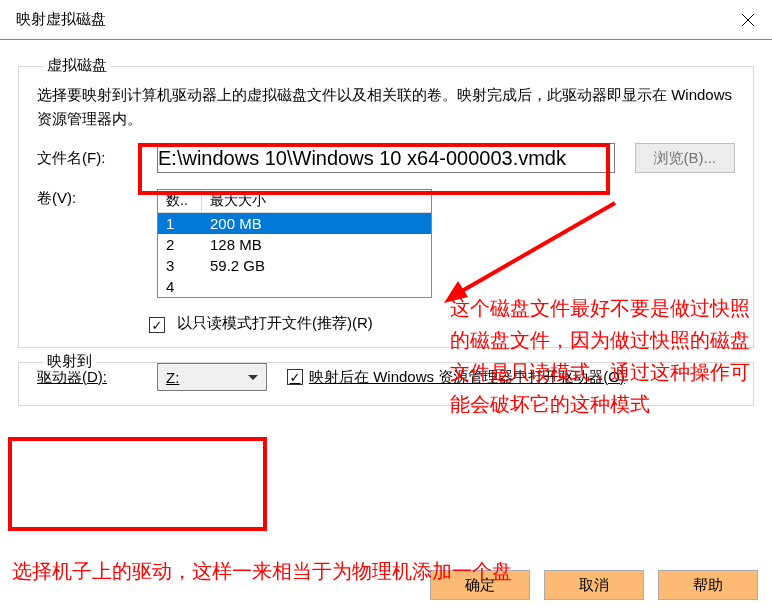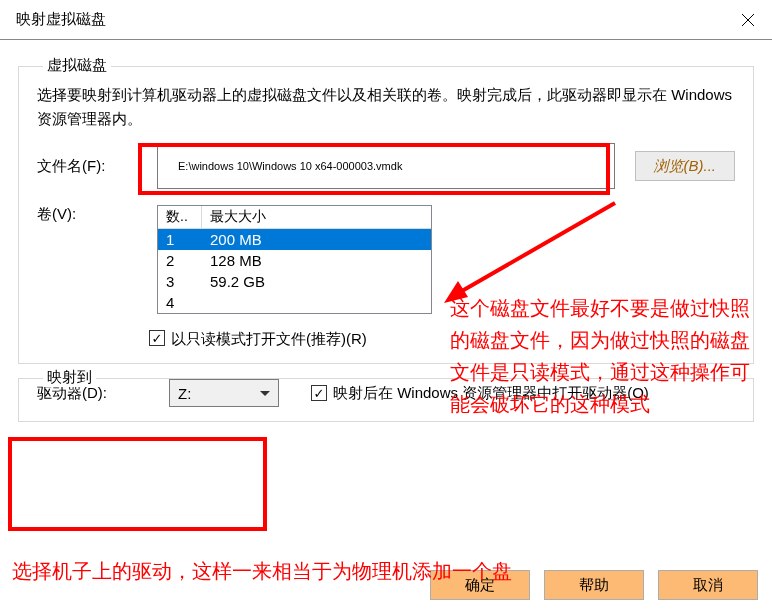--- a/index.html
+++ b/index.html
@@ -52,57 +52,57 @@
   .desc { font-size: 15px; line-height: 1.6; margin-bottom: 12px; }
   .row {
     display: flex;
     align-items: center;
     margin-bottom: 16px;
     gap: 20px;
   }
   .row .label { width: 100px; flex-shrink: 0; }
   .txt-input {
     flex: 1;
-    height: 46px;
+    height: 30px;
     border: 1px solid #7a7a7a;
-    padding: 2px 20px;
-    font-size: 11px;
+    padding: 2px 0;
+    font-size: 20px;
     background: #fff;
   }
   .btn {
     height: 30px;
     padding: 0 18px;
     border: 1px solid #adadad;
     background: #fdba74;
     font-size: 15px;
     cursor: pointer;
     min-width: 100px;
   }
-  .btn.disabled { color: #a16207; background: #ececec; border-color: #c0c0c0; cursor: default; font-style: italic; }
+  .btn.disabled { color: #737373; background: #ececec; border-color: #c0c0c0; cursor: default; }
   .list {
     border: 1px solid #828790;
     width: 275px;
     font-size: 15px;
     background: #fff;
   }
   .list-header { display: flex; border-bottom: 1px solid #d9d9d9; }
   .list-header div {
     padding: 2px 8px;
     border-right: 1px solid #d9d9d9;
     background: #fff;
     font-size: 14px;
   }
   .list-header .col1 { width: 44px; }
   .list-header .col2 { flex: 1; border-right: none; }
   .list-row { display: flex; padding: 1px 0; }
   .list-row div { padding: 1px 8px; }
   .list-row .col1 { width: 44px; }
   .list-row .col2 { flex: 1; }
   .list-row.selected { background: #0078d7; color: #fff; }
-  .chk-row { display: flex; align-items: flex-start; gap: 6px; margin-top: 12px; margin-left: 112px; }
+  .chk-row { display: flex; align-items: flex-end; gap: 12px; margin-top: 12px; margin-left: 112px; }
   .chk {
     width: 16px;
     height: 16px;
     border: 1px solid #333;
     display: inline-flex;
     align-items: center;
     justify-content: center;
     flex-shrink: 0;
   }
   .chk.checked::after {
@@ -125,21 +125,21 @@
     justify-content: space-between;
     padding: 0 8px;
     background: #f0f0f0;
   }
   .select .caret {
     width: 0; height: 0;
     border-left: 5px solid transparent;
     border-right: 5px solid transparent;
     border-top: 5px solid #333;
   }
-  .row-g2 { display: flex; align-items: center; gap: 32px; }
+  .row-g2 { display: flex; align-items: center; gap: 20px; text-decoration: underline; }
   .row-g2 .label { width: 100px; flex-shrink: 0; }
   .button-bar {
     position: absolute;
     bottom: 10px;
     right: 14px;
     display: flex;
     gap: 14px;
   }
   
   .red-box {
@@ -227,22 +227,22 @@
         <span class="chk checked"></span>
         <span>映射后在 Windows 资源管理器中打开驱动器(O)</span>
       </div>
     </div>
   </div>
 
 </div>
 
 <div class="button-bar">
   <button class="btn">确定</button>
+  <button class="btn">取消</button>
   <button class="btn">帮助</button>
-  <button class="btn">取消</button>
 </div>
 
 <div class="red-box" style="left:138px; top:143px; width:472px; height:52px;"></div>
 <div class="red-box" style="left:8px; top:437px; width:259px; height:94px;"></div>
 
 <svg class="arrow-svg" style="left:440px; top:195px; width:182px; height:110px;">
   <line x1="175" y1="8" x2="15" y2="100" stroke="#ff0000" stroke-width="4"></line>
   <polygon points="4,108 28,102 18,86" fill="#ff0000"></polygon>
 </svg>
 

